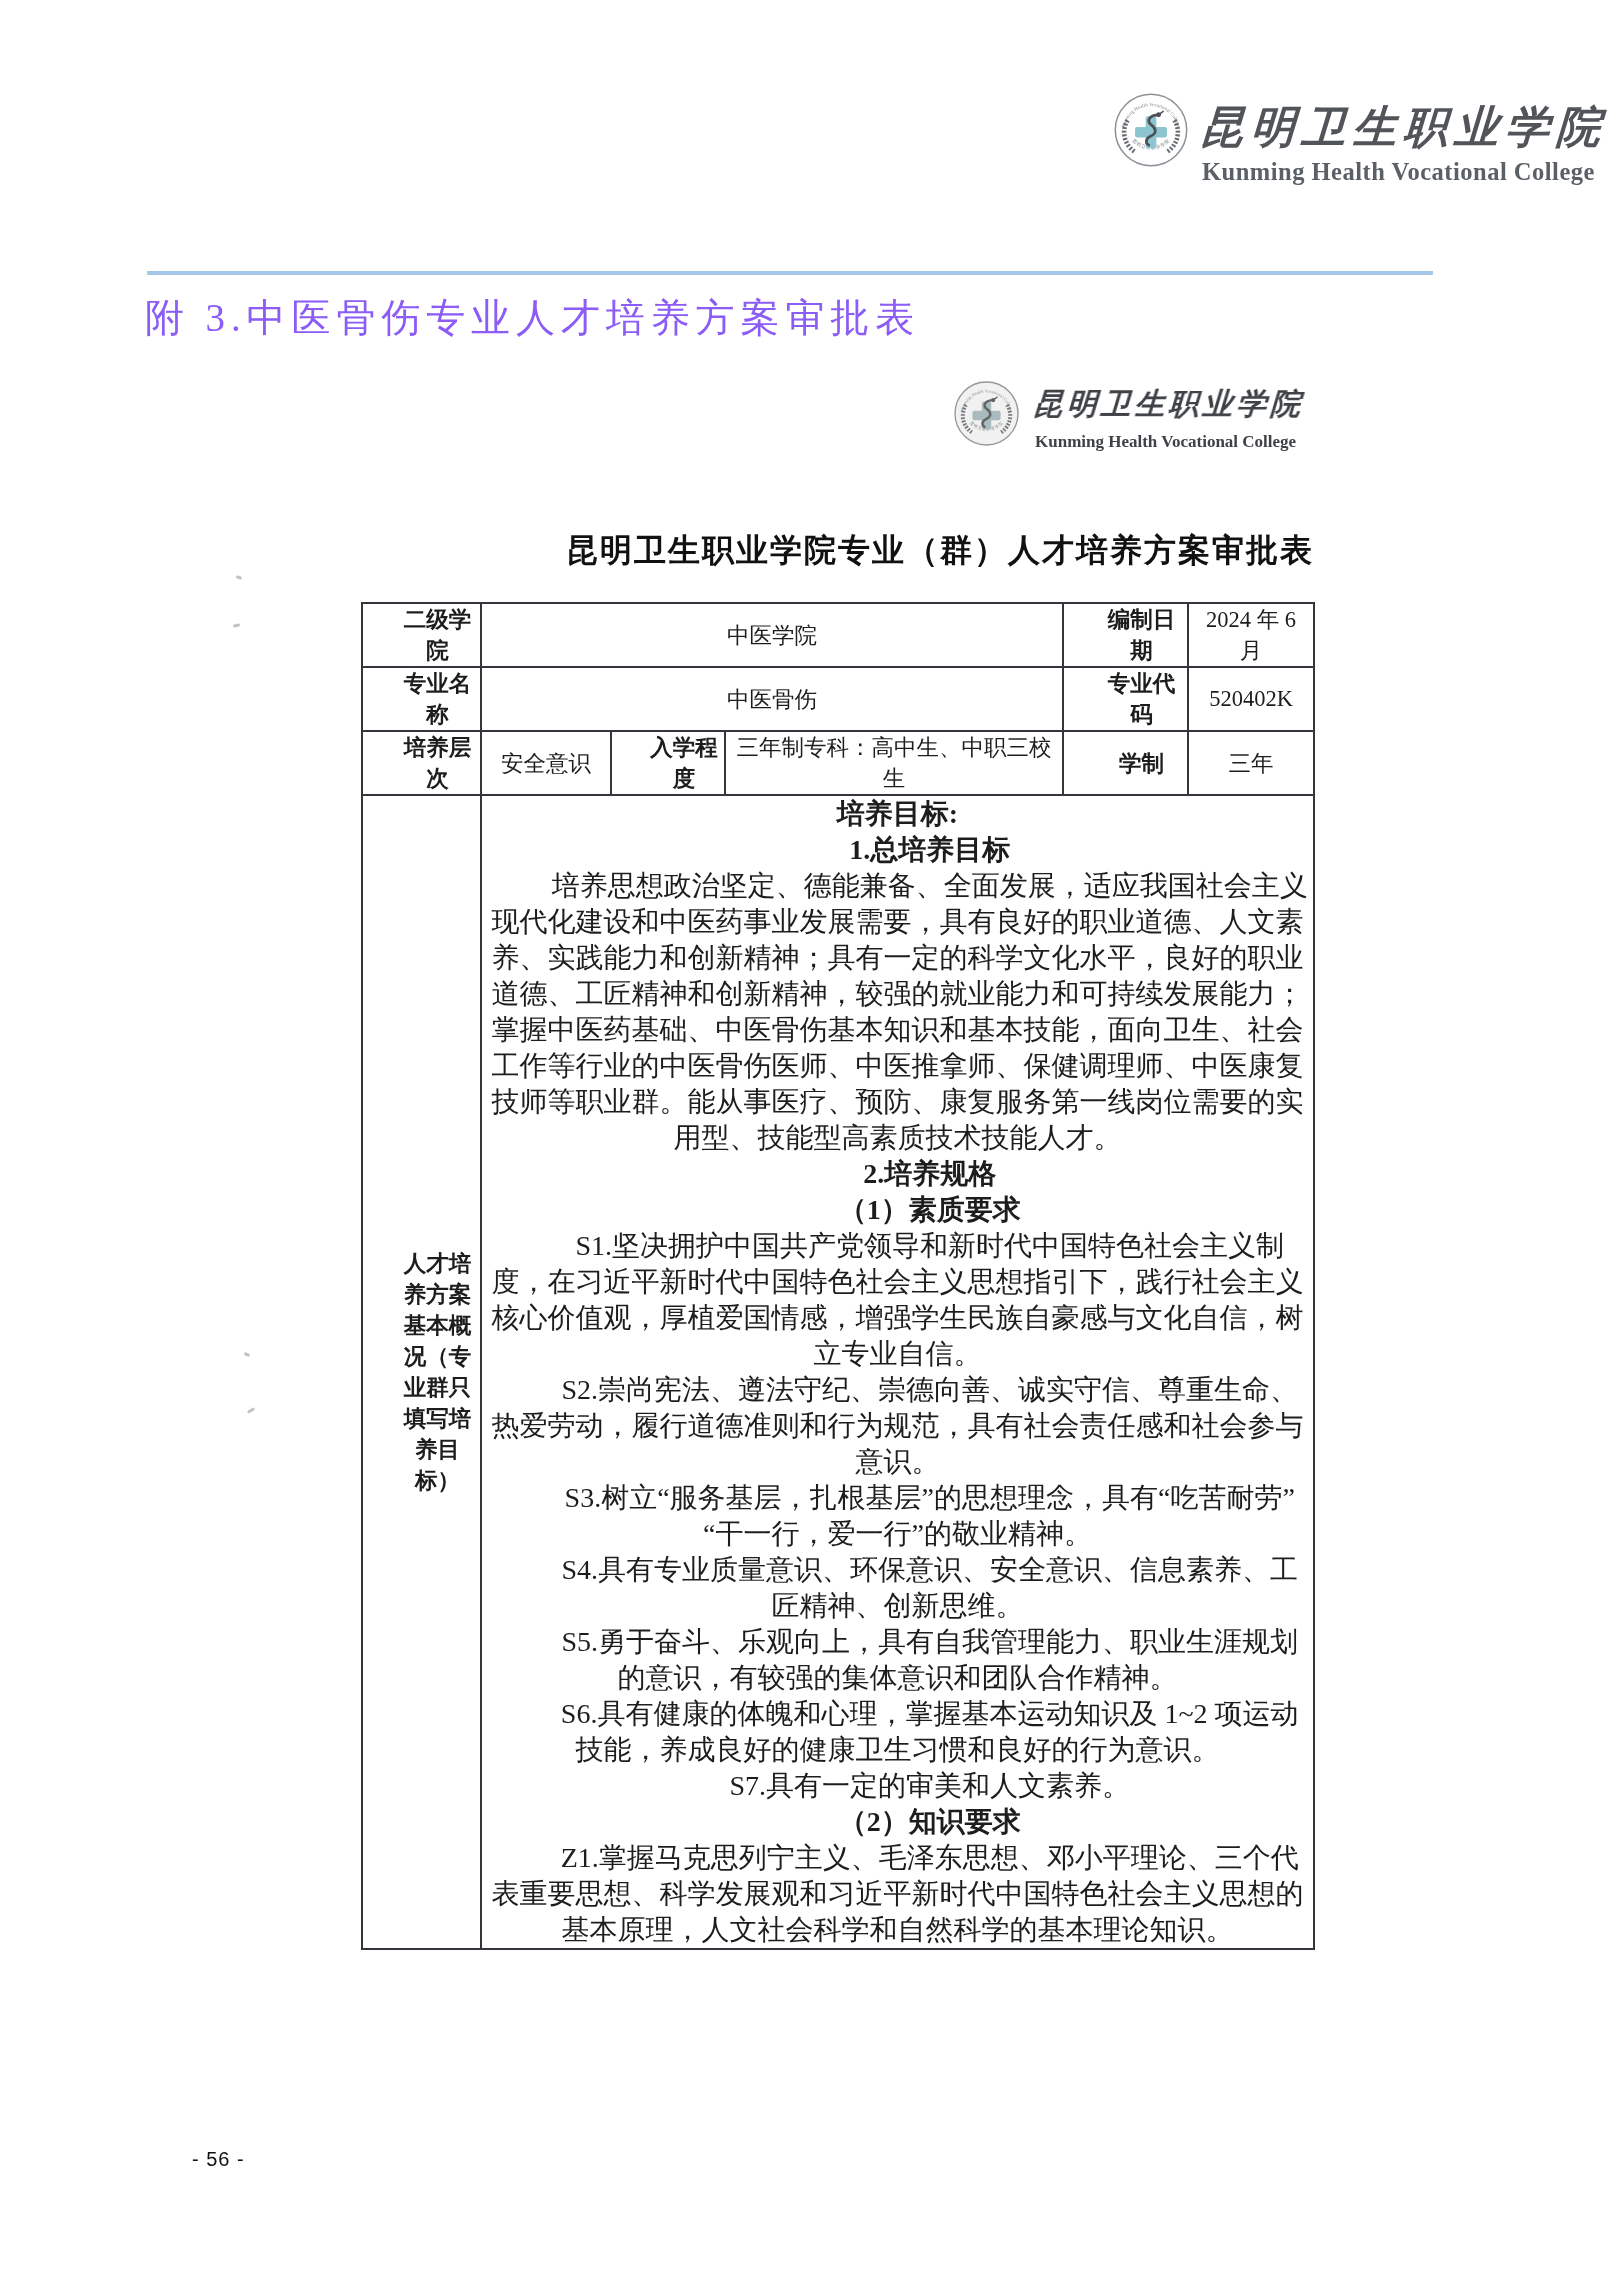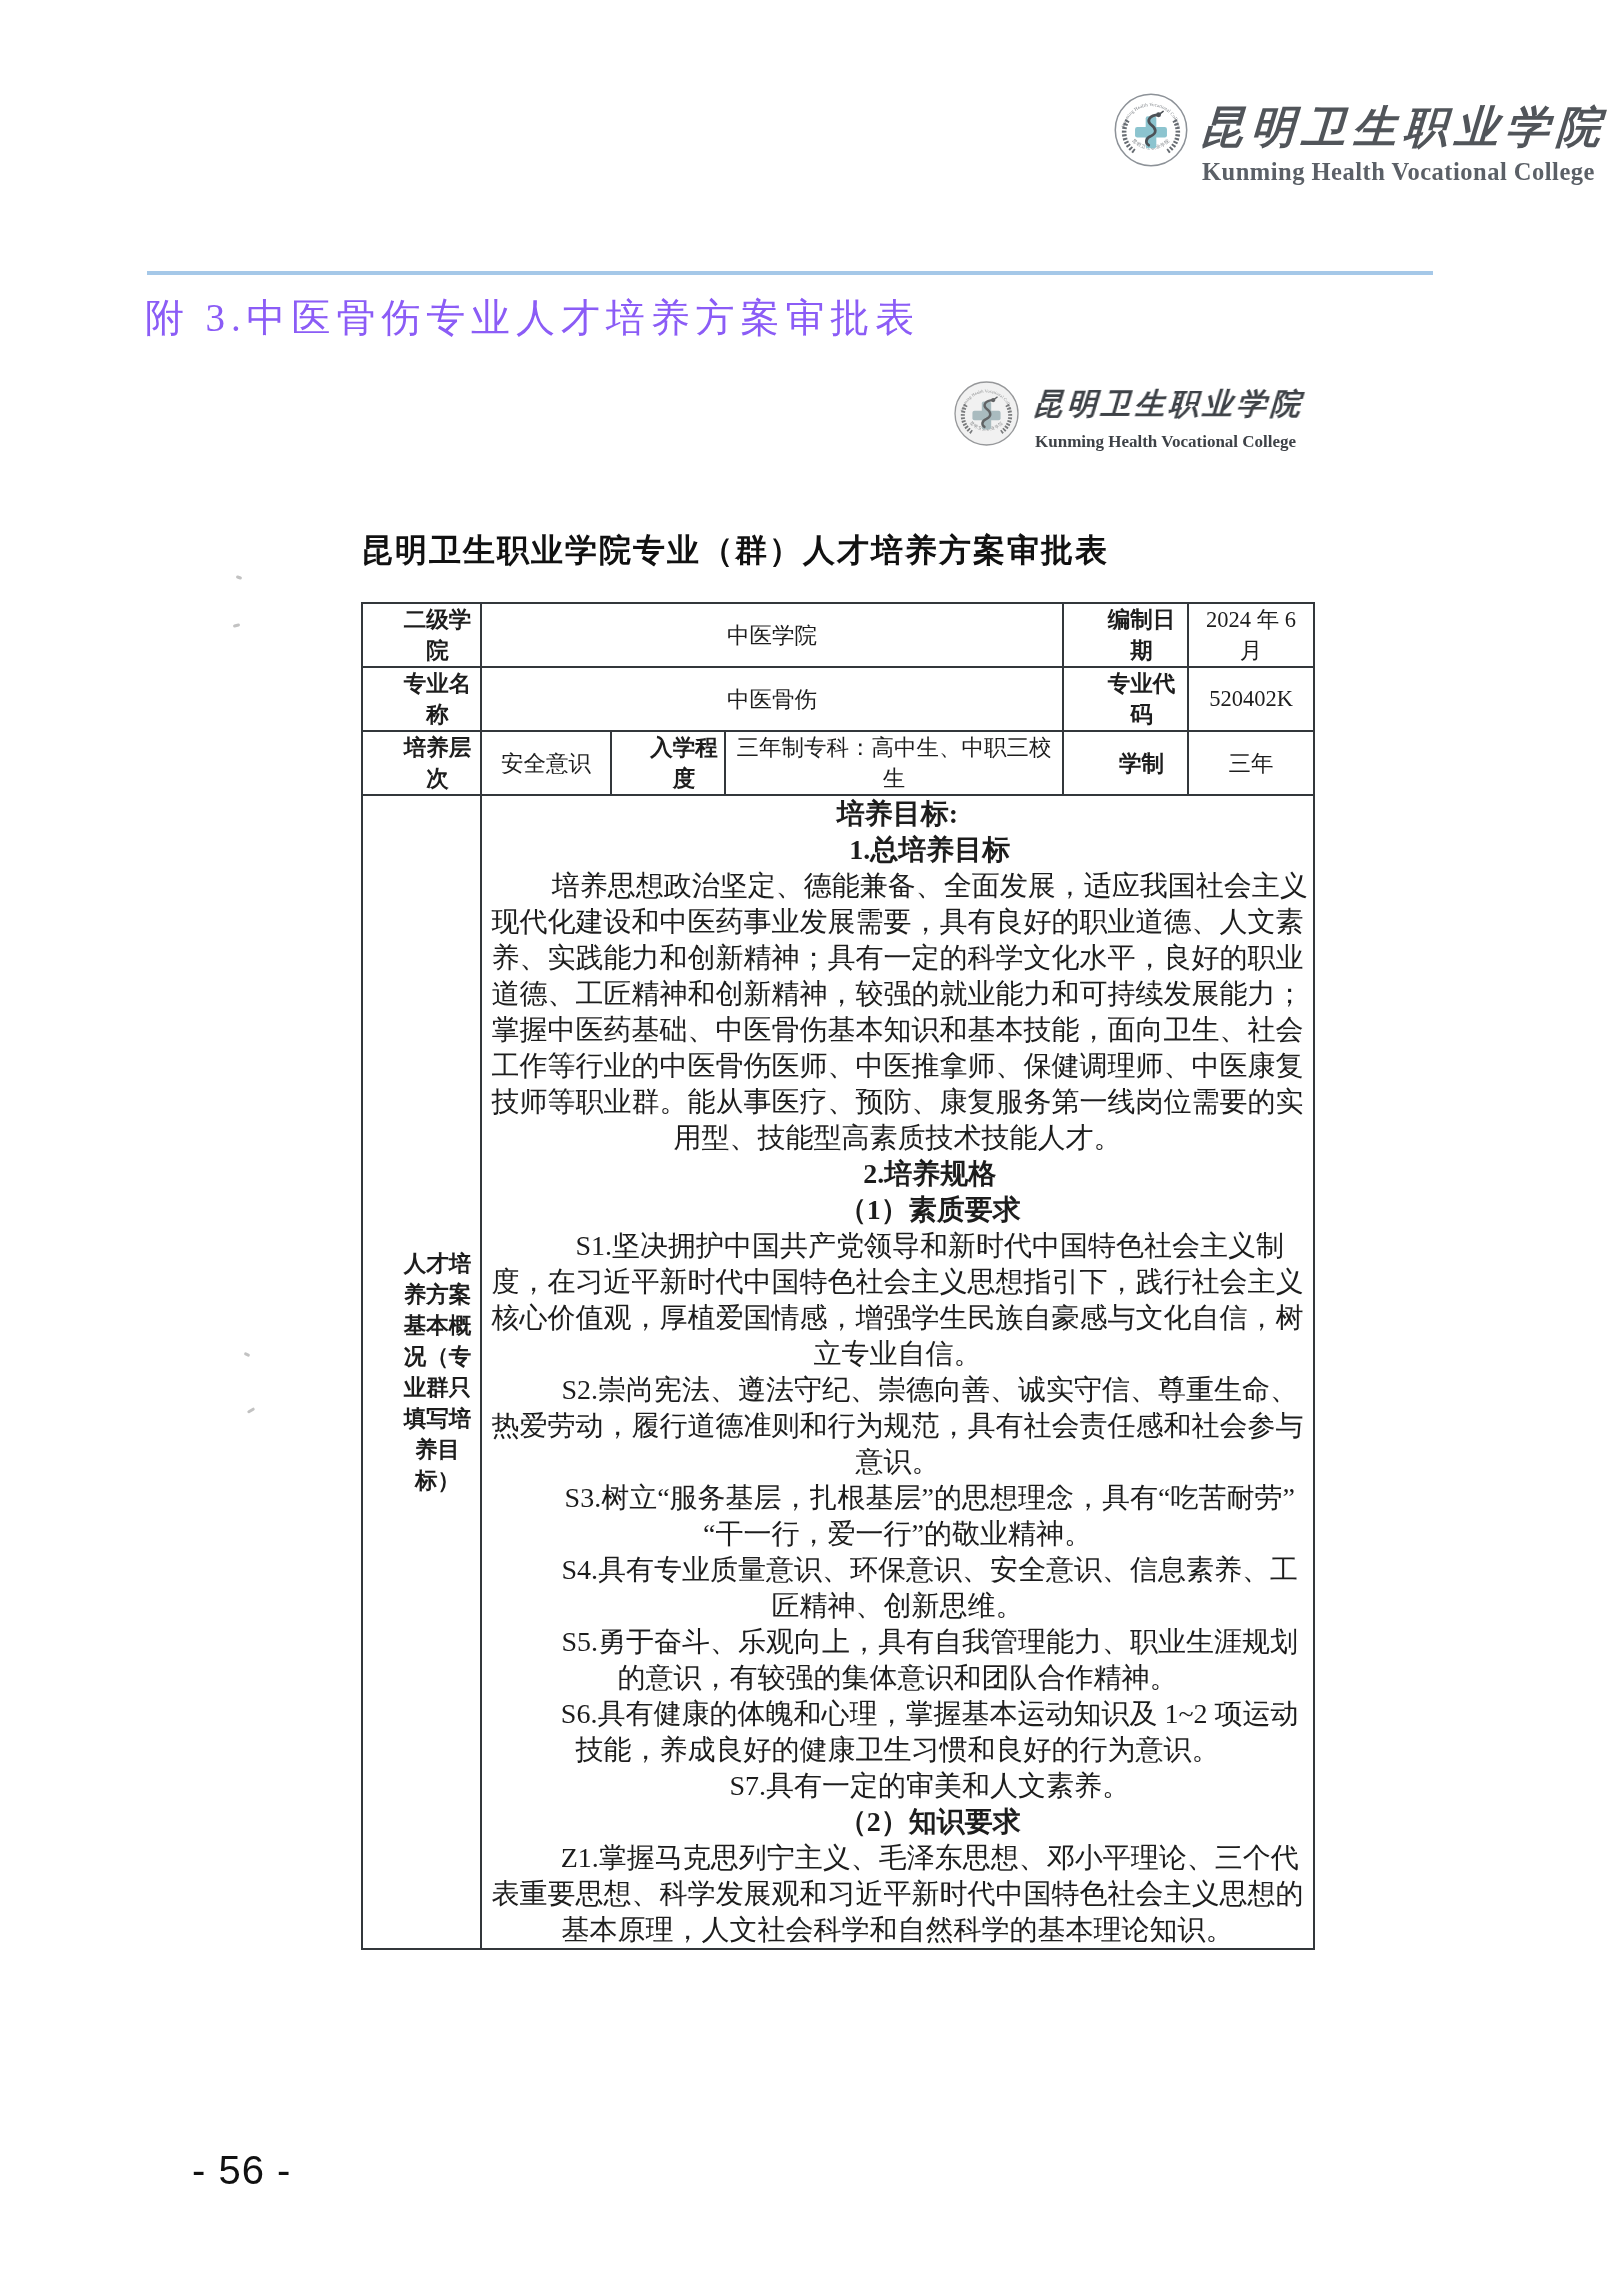--- a/index.html
+++ b/index.html
@@ -36,21 +36,21 @@
     font-family:"DejaVu Serif", serif; font-size:30px; font-weight:700; font-style:italic;
     letter-spacing:3.9px; color:#3e4247; transform:skewX(-3deg); filter:blur(0.3px);
   }
   .mid-en {
     position:absolute; left:1035px; top:432px; white-space:nowrap;
     font-size:17px; font-weight:700; color:#3e4247; filter:blur(0.2px);
   }
 
   
   .form-title {
-    position:absolute; left:361px; top:529px; width:953px; text-align:left;
+    position:absolute; left:361px; top:529px; width:953px; text-align:right;
     font-size:32px; font-weight:700; letter-spacing:2px; color:#111;
   }
   .form-table {
     position:absolute; left:361px; top:602px; width:953px;
     border-collapse:collapse; table-layout:fixed;
   }
   .form-table th, .form-table td {
     border:2px solid #33373b; font-size:22.5px; text-align:center;
     vertical-align:middle; padding:0 3.9px; font-weight:400; color:#1d1d1d;
   }
@@ -64,21 +64,21 @@
   .overview-content {
     text-align:justify; vertical-align:top; padding:7.8px 7.8px 3.9px 7.8px; overflow:hidden;
   }
   .overview-content p { margin:0; font-size:28px; line-height:36px; }
   .overview-content p.b   { font-weight:700; }
   .overview-content p.ind { text-indent:2.3em; }
 
   
   .page-num {
     position:absolute; left:192px; top:2148px;
-    font-family:"Liberation Sans", sans-serif; font-size:40px; letter-spacing:1px; color:#111;
+    font-family:"Liberation Sans", sans-serif; font-size:20px; letter-spacing:1px; color:#111;
   }
   .mark { position:absolute; background:#8f8f8f; opacity:.55; border-radius:2px; }
   .m1 { left:236px; top:576px;  width:5.9px; height:2.9px; transform:rotate(20deg); }
   .m2 { left:233px; top:624px;  width:6.9px; height:2.9px; transform:rotate(-15deg); }
   .m3 { left:244px; top:1353px; width:5.9px; height:2.9px; transform:rotate(25deg); }
   .m4 { left:247px; top:1409px; width:7.8px; height:2.9px; transform:rotate(-30deg); }
   .svg-defs { position:absolute; width:0; height:0; }
 </style>
 </head>
 <body>

